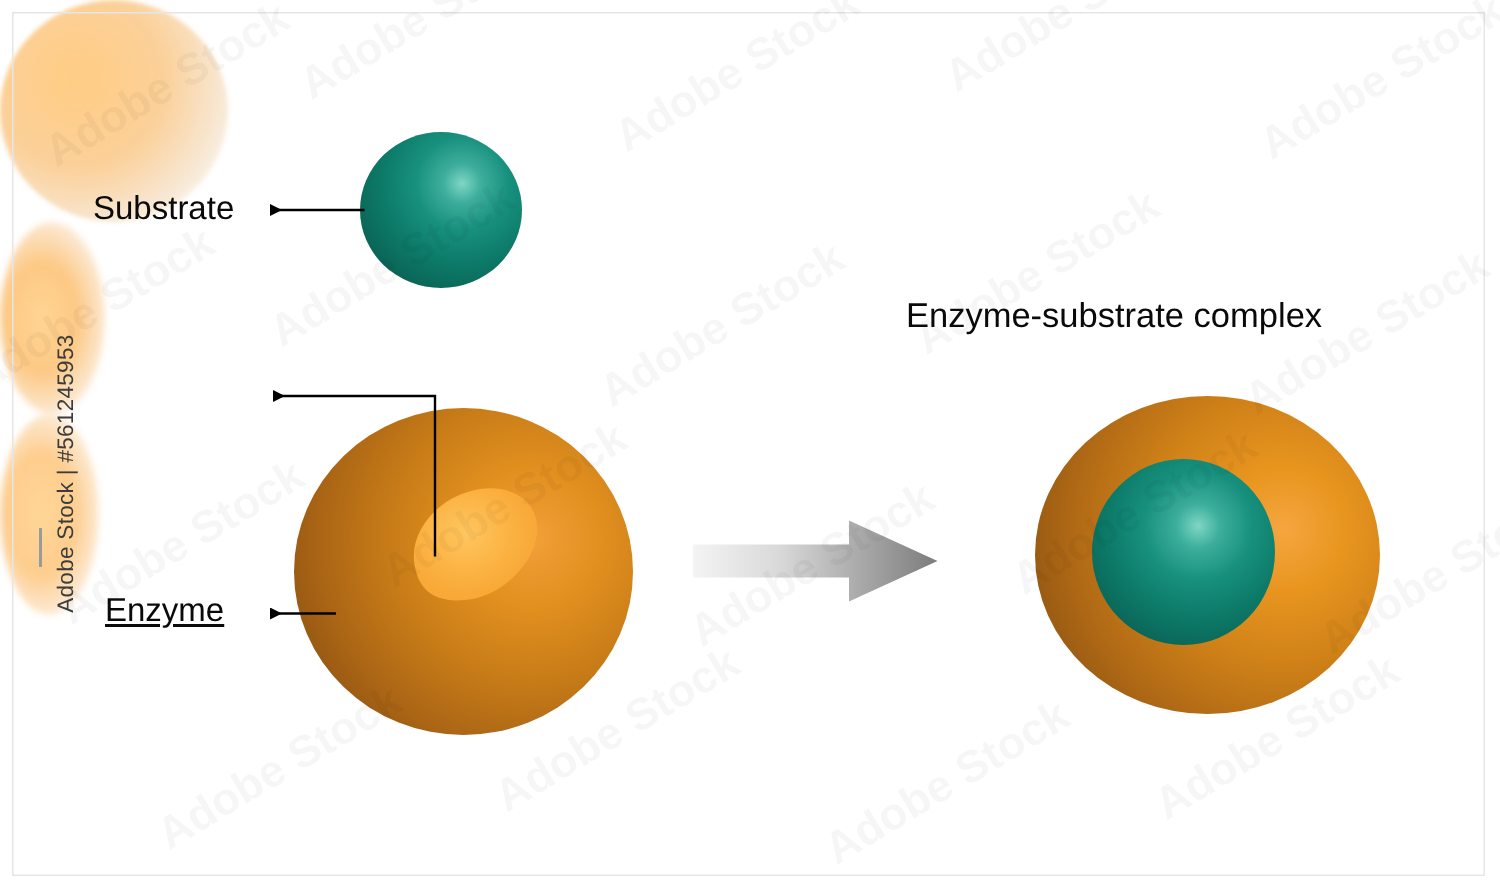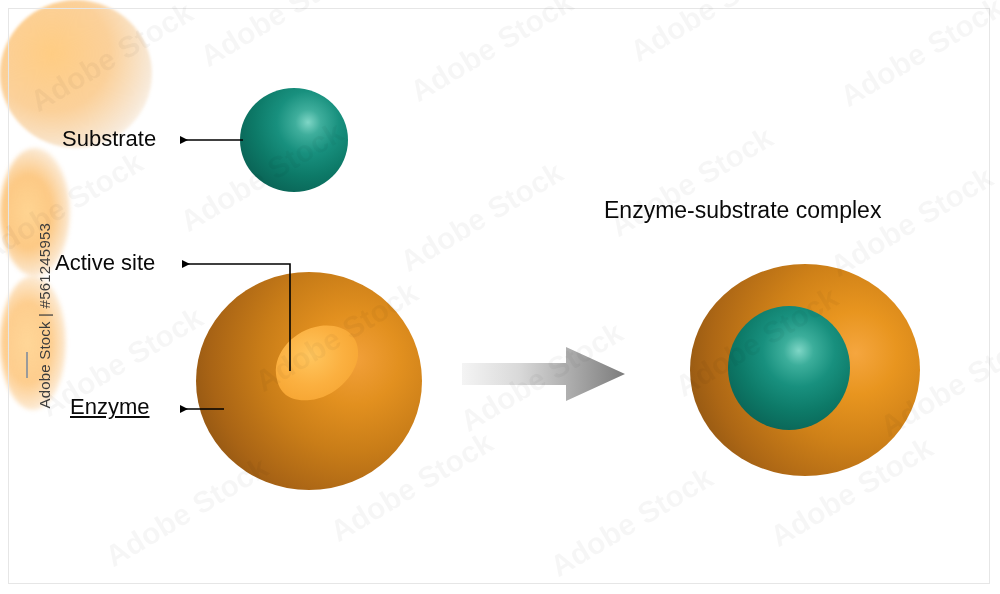--- a/index.html
+++ b/index.html
@@ -274,18 +274,17 @@
     </defs>
 
     <line x1="243" y1="140" x2="180" y2="140" stroke="#000000" stroke-width="1.6" marker-end="url(#head)"></line>
 
     <path d="M 290 371 L 290 264 L 182 264" fill="none" stroke="#000000" stroke-width="1.6" marker-end="url(#head)"></path>
 
     <line x1="224" y1="409" x2="180" y2="409" stroke="#000000" stroke-width="1.6" marker-end="url(#head)"></line>
   </svg>
 
   <div class="label" id="label-substrate">Substrate</div>
-  <div class="label" id="label-active-site">Active site</div>
   <div class="label" id="label-enzyme">Enzyme</div>
   <div class="label" id="label-complex">Enzyme-substrate complex</div>
 
   <div id="frame"></div>
 </div>
 
 </body></html>

